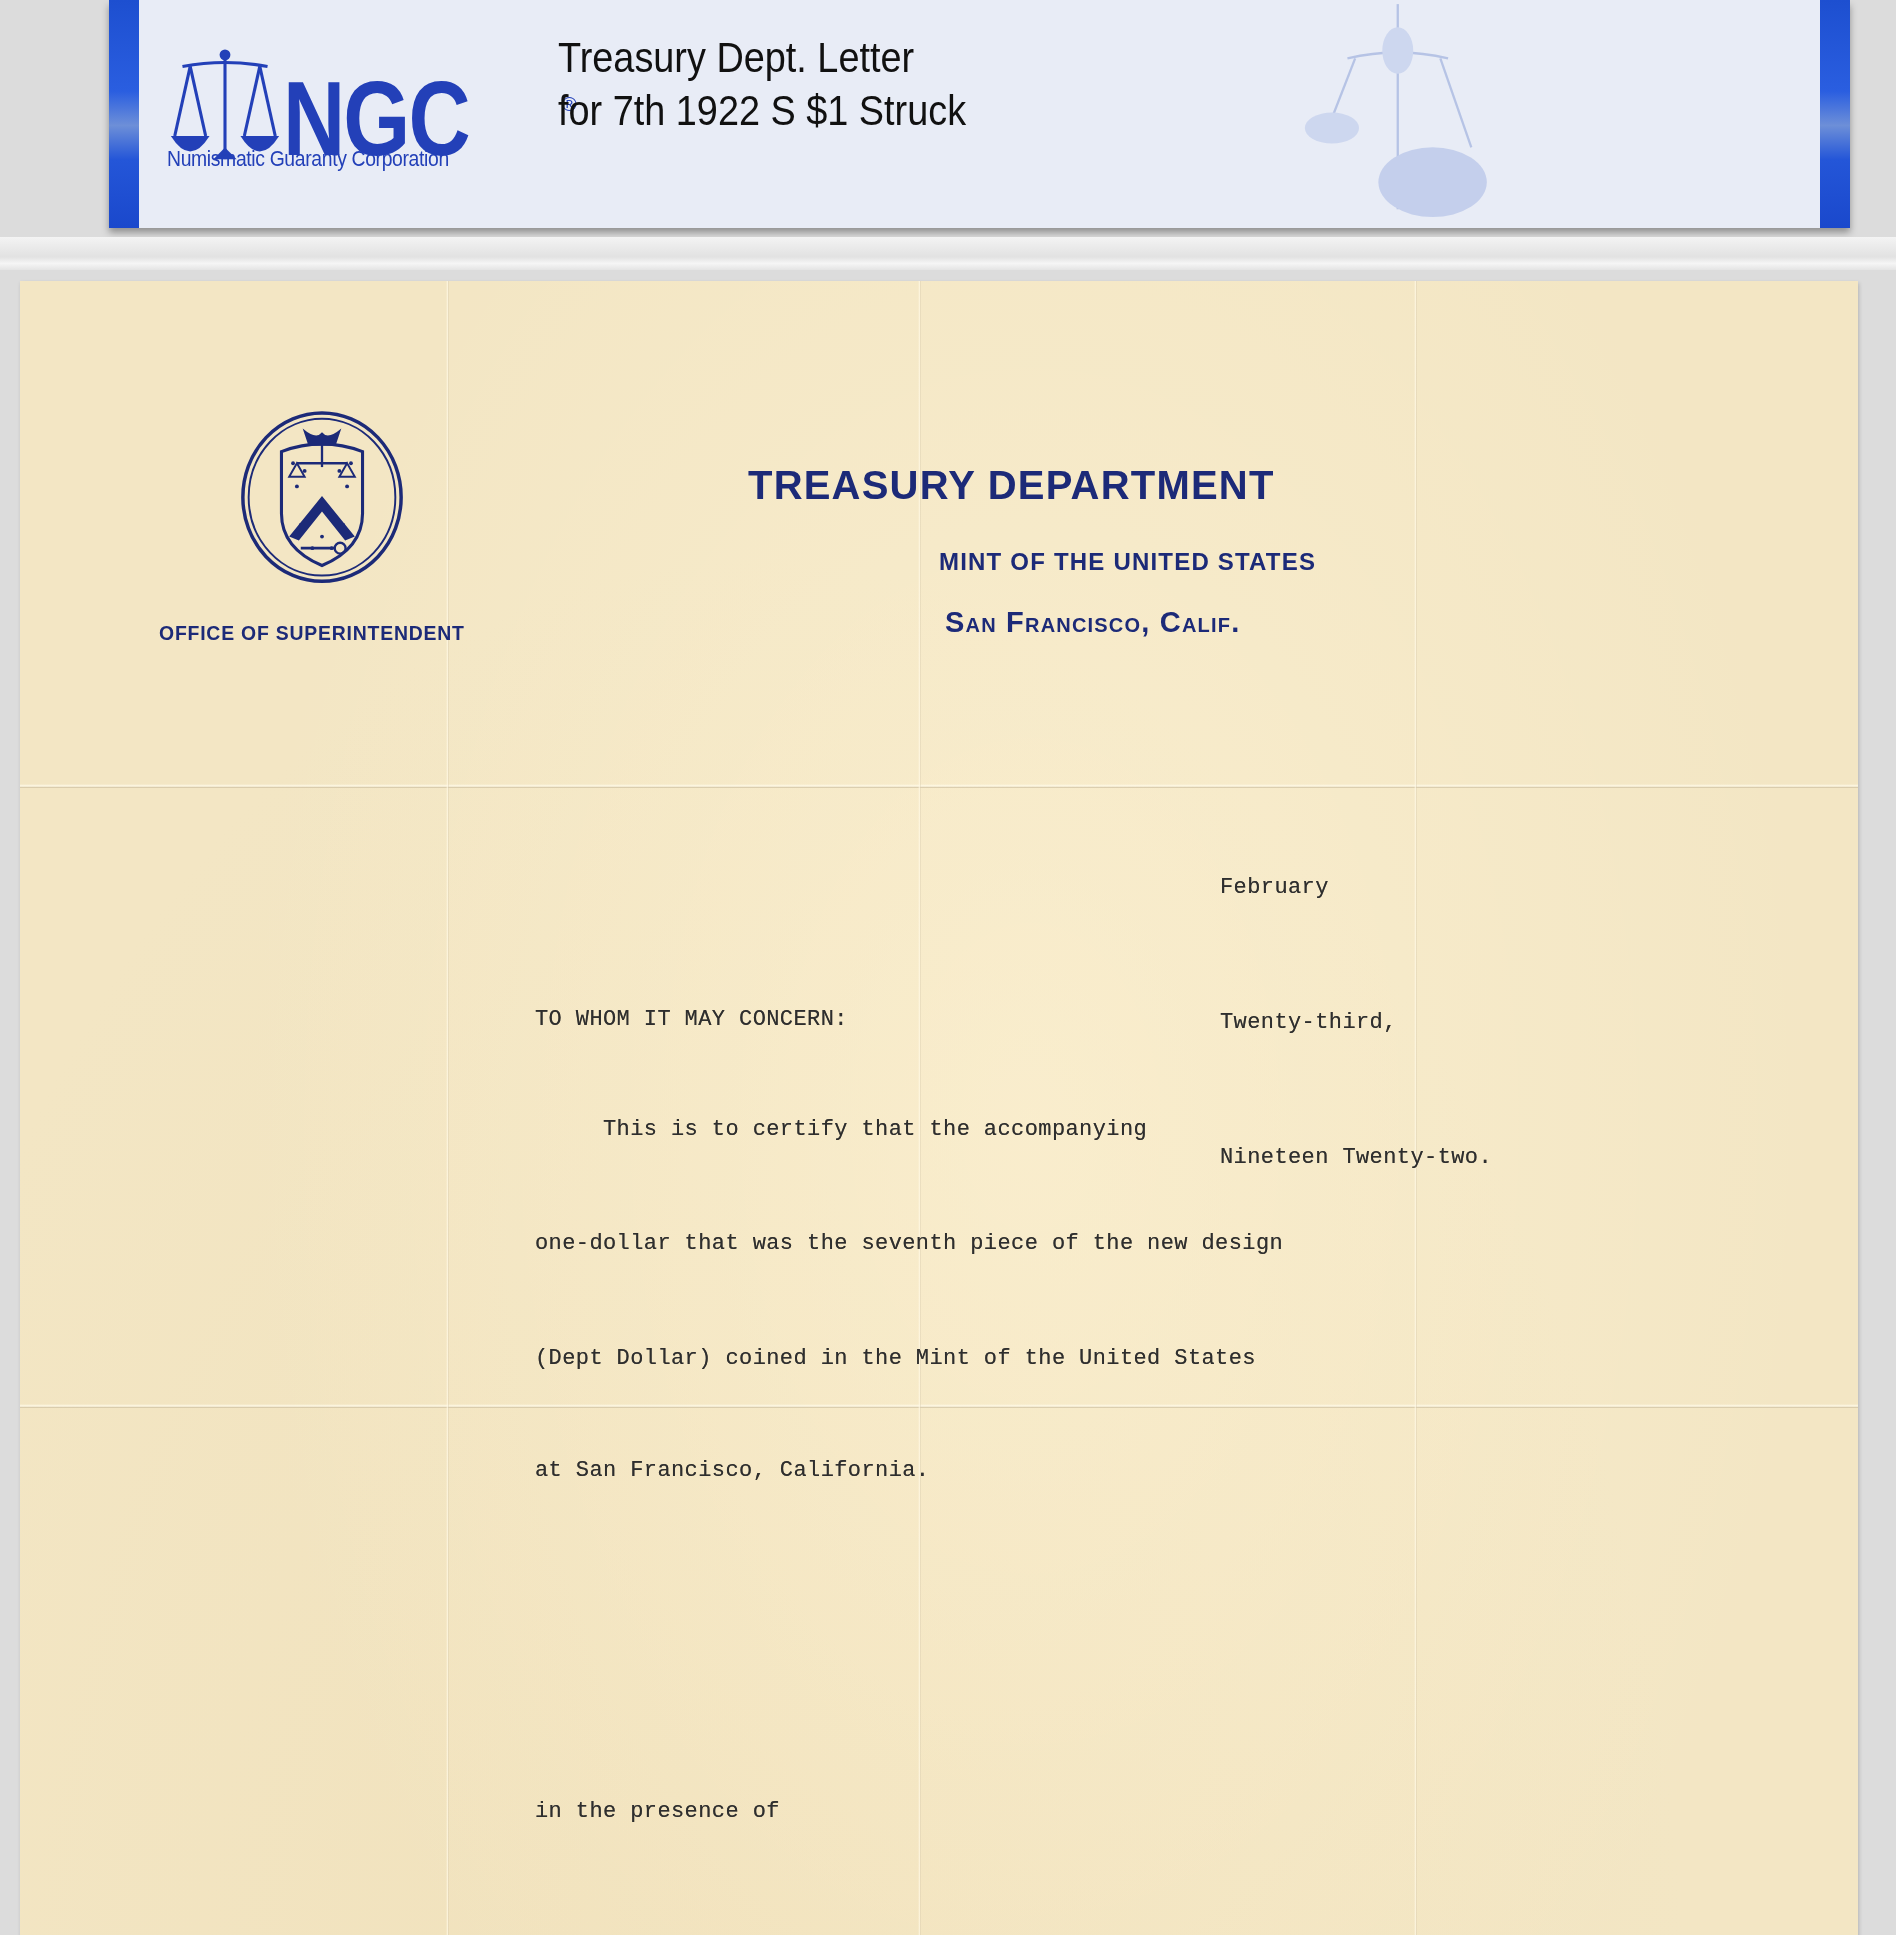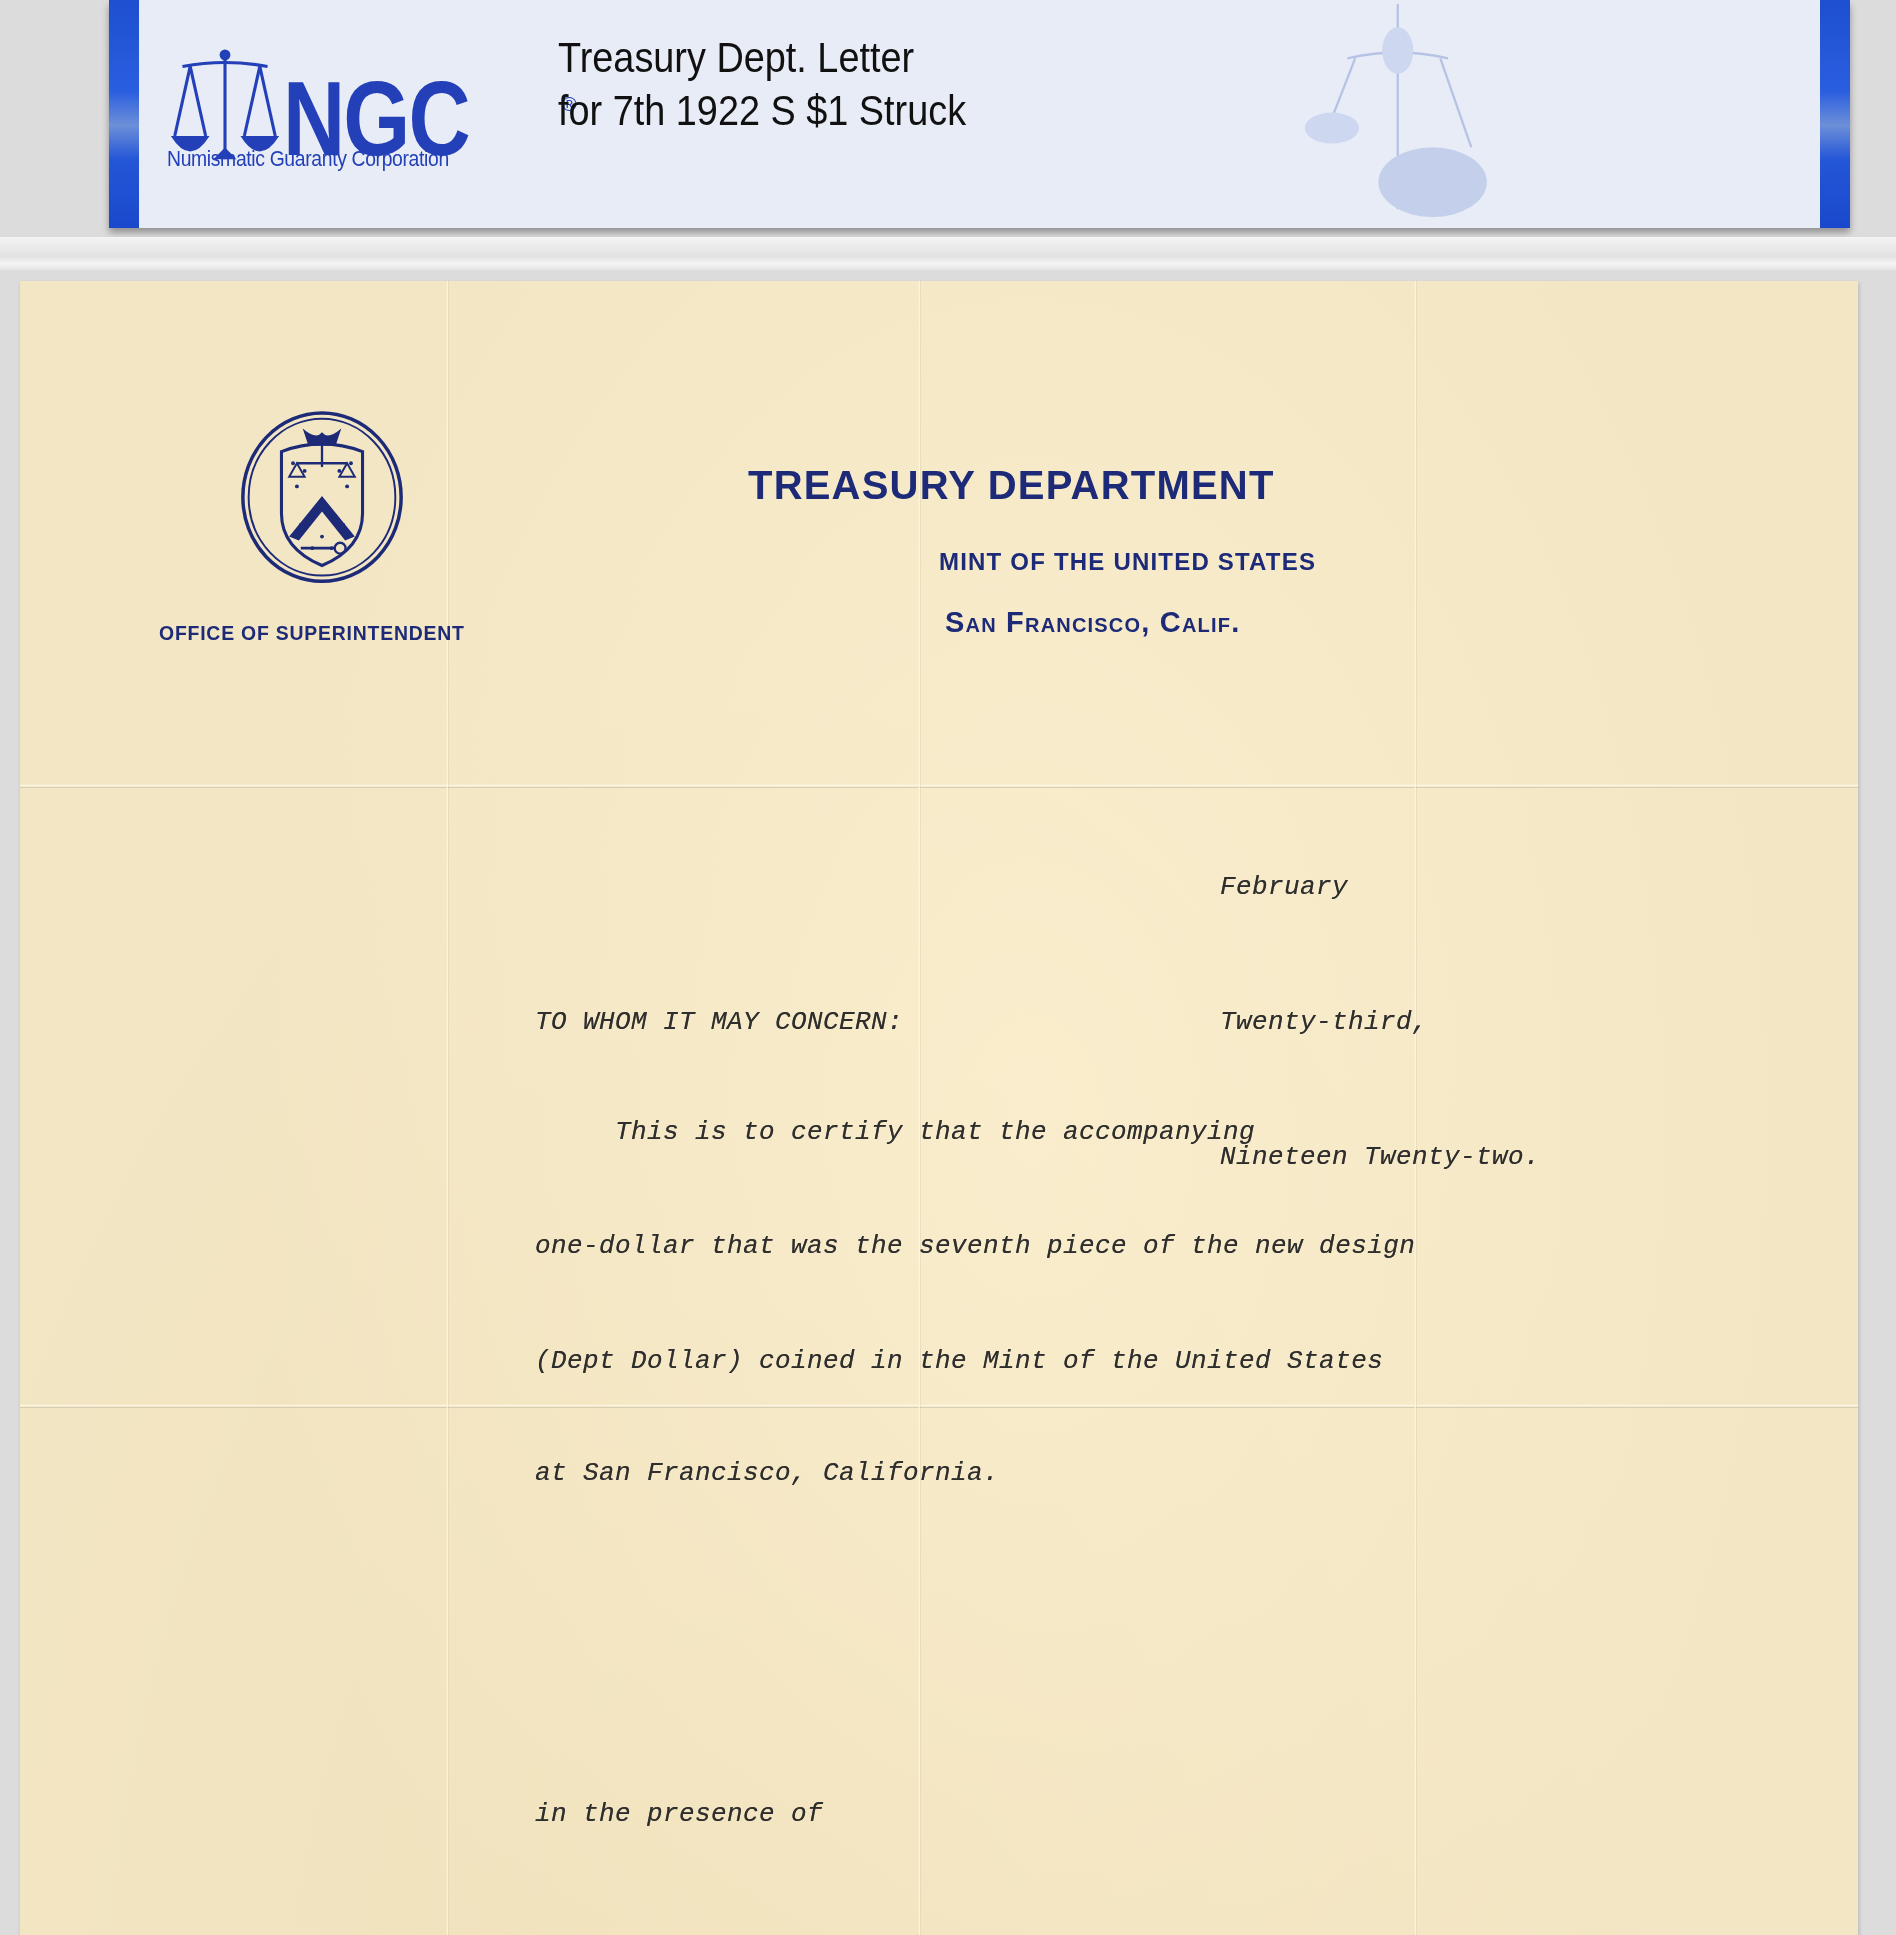--- a/index.html
+++ b/index.html
@@ -87,23 +87,22 @@
     }
     .city-title {
       position: absolute; left: 925px; top: 325px;
       font-size: 29px; font-weight: 700; color: #1c2a78; letter-spacing: 1.2px; white-space: nowrap;
       font-variant: small-caps;
     }
     
     .typed {
       position: absolute; white-space: pre;
       font-family: "Liberation Mono", "DejaVu Sans Mono", monospace;
-      font-size: 26px; color: #2e2e2e; letter-spacing: 0.4px;
+      font-size: 22px; color: #2e2e2e; letter-spacing: 0.4px;
       text-shadow: 0 0 0.4px rgba(30,30,30,0.6);
-      font-style: italic;
     }
     .date-block { left: 1200px; top: 494px; line-height: 45px; }
   </style>
 </head>
 <body>
 
 <div class="ngc-label">
   <div class="ngc-border-left"></div>
   <div class="ngc-border-right"></div>
 

